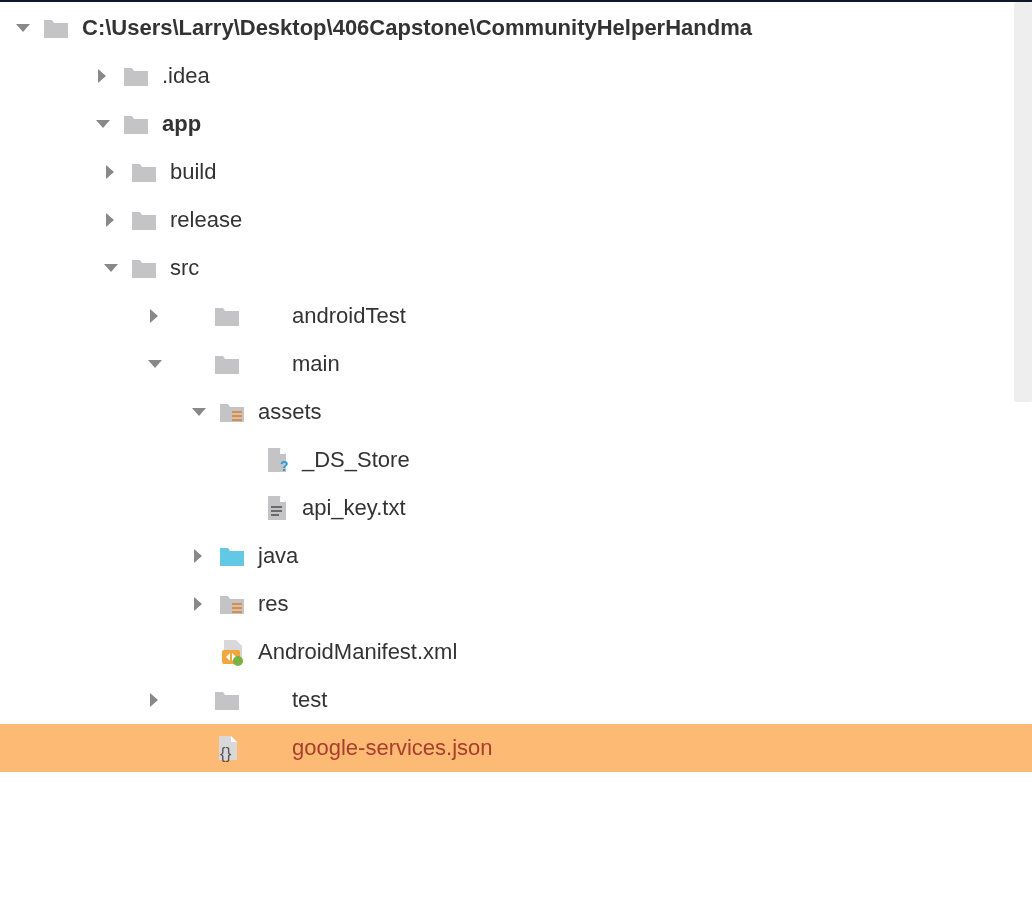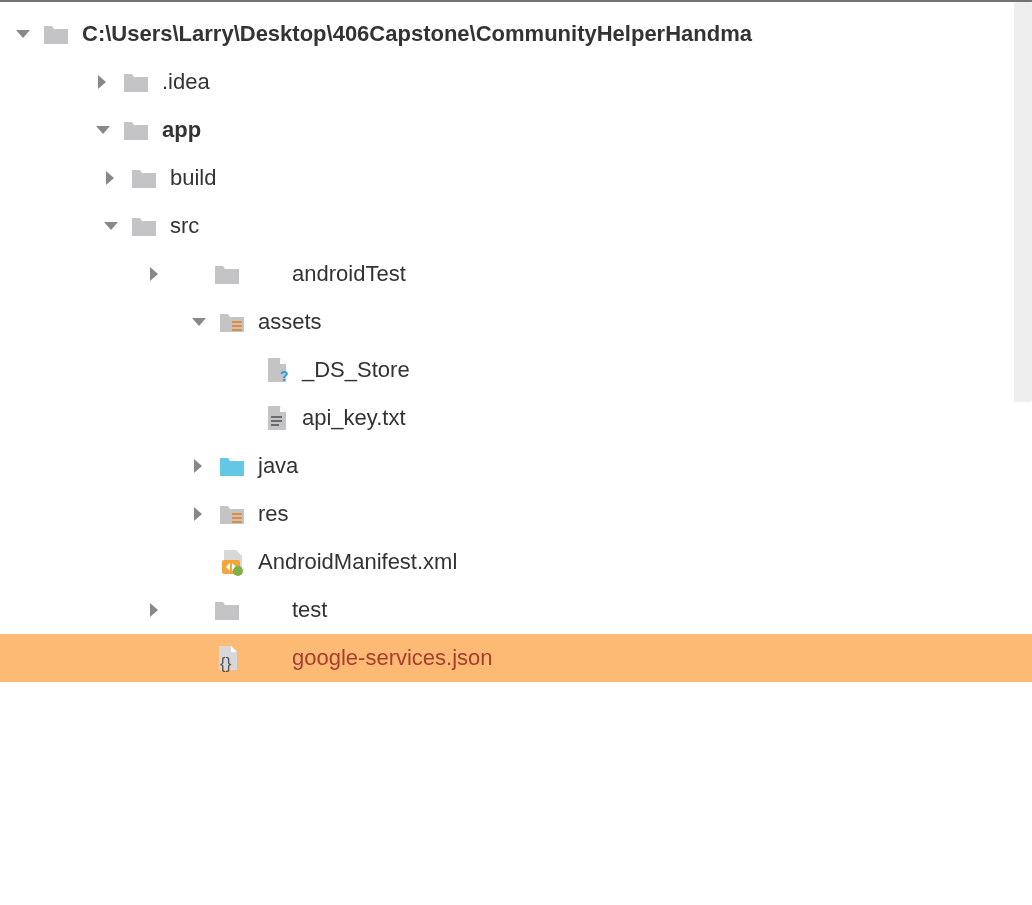--- a/index.html
+++ b/index.html
@@ -7,22 +7,22 @@
       font-family: "Segoe UI", Arial, sans-serif;
       font-size: 22px;
       background: #ffffff;
       color: #333333;
       width: 1032px;
       height: 905px;
       overflow: hidden;
       position: relative;
     }
     .tree {
-      padding: 8px 0;
-      border-top: 2px solid #737373;
+      padding: 2px 0;
+      border-top: 2px solid #0f172a;
     }
     .node {
       display: flex;
       align-items: center;
       height: 48px;
       gap: 8px;
       cursor: pointer;
       white-space: nowrap;
     }
     .arrow {
@@ -182,24 +182,37 @@
     <span class="icon">
         <svg width="28" height="28">
           <use href="#folder-gray"></use>
         </svg>
       </span>
     <span class="label">build</span>
   </div>
 
 
 
-
   <div class="node indent-2">
     <span class="arrow">
         <svg>
+          <use href="#arrow-right"></use>
+        </svg>
+      </span>
+    <span class="icon">
+        <svg width="28" height="28">
+          <use href="#folder-gray"></use>
+        </svg>
+      </span>
+    <span class="label">release</span>
+  </div>
+
+  <div class="node indent-2">
+    <span class="arrow">
+        <svg>
           <use href="#arrow-down"></use>
         </svg>
       </span>
     <span class="icon">
         <svg width="28" height="28">
           <use href="#folder-gray"></use>
         </svg>
       </span>
     <span class="label">src</span>
   </div>
@@ -211,20 +224,33 @@
         </svg>
       </span>
     <span class="icon">
         <svg width="28" height="28">
           <use href="#folder-gray"></use>
         </svg>
       </span>
     <span class="label">androidTest</span>
   </div>
 
+  <div class="node indent-3">
+    <span class="arrow">
+        <svg>
+          <use href="#arrow-down"></use>
+        </svg>
+      </span>
+    <span class="icon">
+        <svg width="28" height="28">
+          <use href="#folder-gray"></use>
+        </svg>
+      </span>
+    <span class="label">main</span>
+  </div>
 
   <div class="node indent-4">
     <span class="arrow">
         <svg>
           <use href="#arrow-down"></use>
         </svg>
       </span>
     <span class="icon">
         <svg width="28" height="28">
           <use href="#folder-package"></use>

